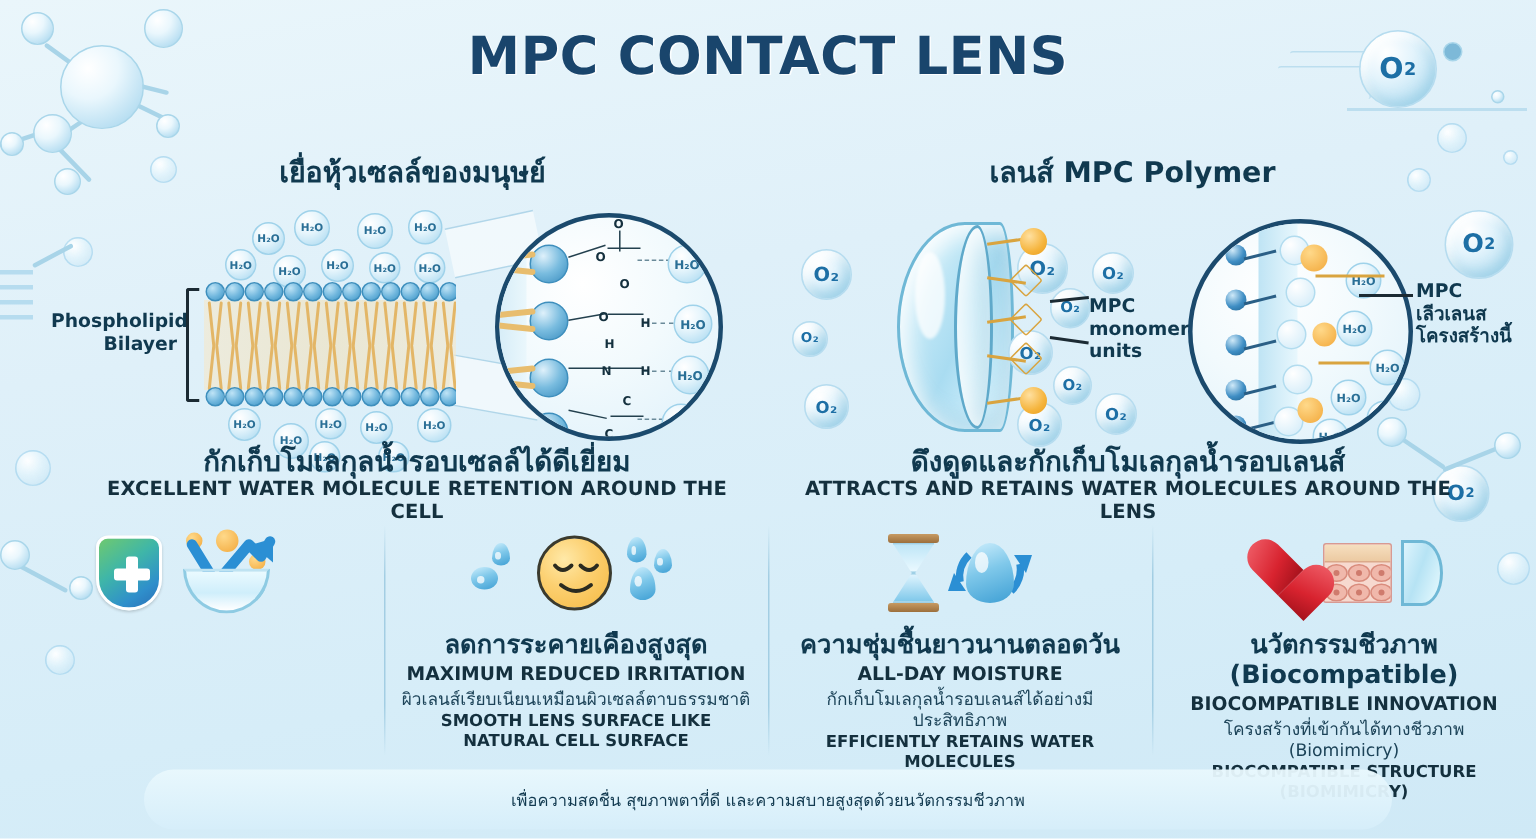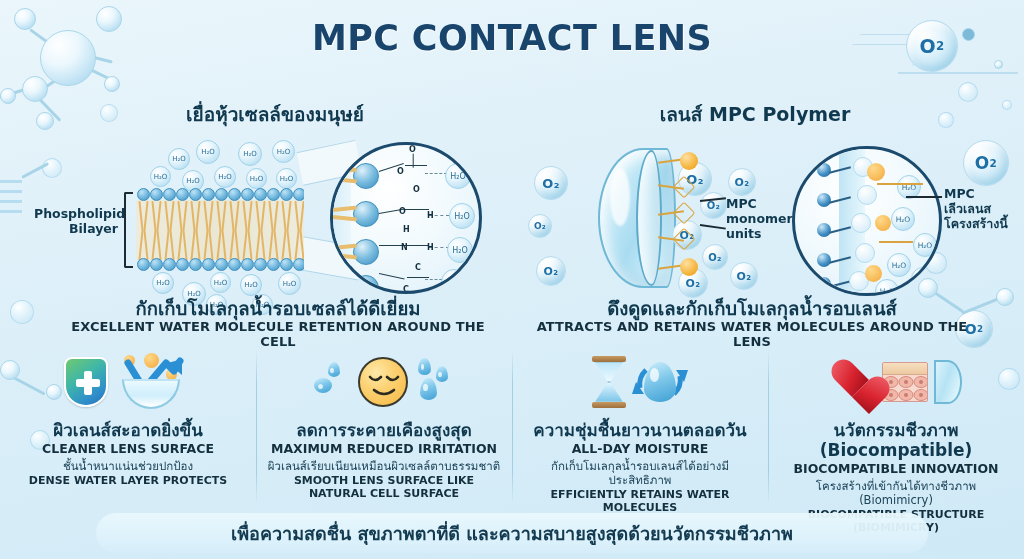--- a/index.html
+++ b/index.html
@@ -73,21 +73,21 @@
   .lipidfill {
     position: absolute; left: 0; right: 0;
     background: linear-gradient(90deg, #f7e7c6 0%, #f3dfb4 50%, #f7e7c6 100%);
     opacity: .55;
   }
   .h2o {
     position: absolute; border-radius: 50%;
     background: radial-gradient(circle at 34% 28%, #ffffff 0%, #e6f5fc 40%, #bde2f4 78%, #a4d5ec 100%);
     border: 1px solid #9fd2ea;
     display: flex; align-items: center; justify-content: center;
-    font-size: 7px; font-weight: 400; color: #2a6f96;
+    font-size: 7px; font-weight: 700; color: #2a6f96;
   }
 
   
   .zcircle {
     position: absolute; border-radius: 50%;
     border: 3px solid #1b4a6d;
     background: radial-gradient(circle at 38% 30%, #ffffff 0%, #f2fafd 45%, #ddf0fa 100%);
     overflow: hidden;
   }
   .zray { position: absolute; background: rgba(255,255,255,.55); border-top: 1px solid rgba(150,200,225,.7); border-bottom: 1px solid rgba(150,200,225,.7); transform-origin: 0 50%; }
@@ -129,21 +129,21 @@
   .btext .t3 { font-size: 11.5px; font-weight: 400; color: #1c4358; line-height: 1.22; margin-top: 3px; }
   .btext .t4 { font-size: 11px; font-weight: 700; color: #14303e; line-height: 1.2; margin-top: 1px; }
 
   
   .footbar {
     position: absolute; left: 96px; right: 96px; bottom: 6px; height: 40px;
     background: linear-gradient(180deg, rgba(233,248,253,.95) 0%, rgba(214,238,250,.95) 100%);
     border-radius: 20px;
     display: flex; align-items: center; justify-content: center;
   }
-  .footbar .ftxt { font-size: 18px; font-weight: 700; color: #123a50; }
+  .footbar .ftxt { font-size: 11px; font-weight: 400; color: #123a50; }
 
   
   .shield {
     width: 44px; height: 50px; position: relative;
     background: linear-gradient(145deg, #6fc96f 0%, #3fb6a8 40%, #2f8fcb 75%, #2a6fb5 100%);
     border: 2px solid #ffffff;
     border-radius: 8px 8px 50% 50% / 8px 8px 42% 42%;
     box-shadow: 0 1px 2px rgba(0,0,0,.18);
   }
   .shield .cross-v, .shield .cross-h { position: absolute; background: #fff; border-radius: 2px; }
@@ -543,26 +543,20 @@
           <div class="germ" style="left:10px; top:2px;  width:11px; height:11px;"></div>
           <div class="germ" style="left:30px; top:0px;  width:15px; height:15px;"></div>
           <div class="germ" style="left:52px; top:16px; width:11px; height:11px;"></div>
           <svg class="uparrow" width="60" height="44" viewBox="0 0 60 44" style="left:10px; top:4px;">
             <path d="M4 6 L20 32 L42 6 L50 14 L56 4" fill="none" stroke="#2b8fd4" stroke-width="7" stroke-linecap="round" stroke-linejoin="round"></path>
             <path d="M58 2 L58 18 L44 6 Z" fill="#2b8fd4"></path>
           </svg>
           <div class="lensbowl" style="position:absolute; left:8px; top:26px;"></div>
         </div>
       </div>
-      <div class="btext">
-        <div class="t1">ผิวเลนส์สะอาดยิ่งขึ้น</div>
-        <div class="t2">CLEANER LENS SURFACE</div>
-        <div class="t3">ชั้นน้ำหนาแน่นช่วยปกป้อง</div>
-        <div class="t4">DENSE WATER LAYER PROTECTS</div>
-      </div>
     </div>
 
     <div class="bcol">
       <div class="bicons">
         <div style="position:relative;width:40px;height:52px;">
           <div class="drop" style="position:absolute;left:16px;top:6px;width:12px;height:15px;"></div>
           <div class="drop" style="position:absolute;left:2px;top:22px;width:18px;height:15px;border-radius:50%;"></div>
         </div>
         <div class="smiley">
           <svg width="50" height="50" viewBox="0 0 50 50" style="position:absolute;left:-1px;top:-1px;">

